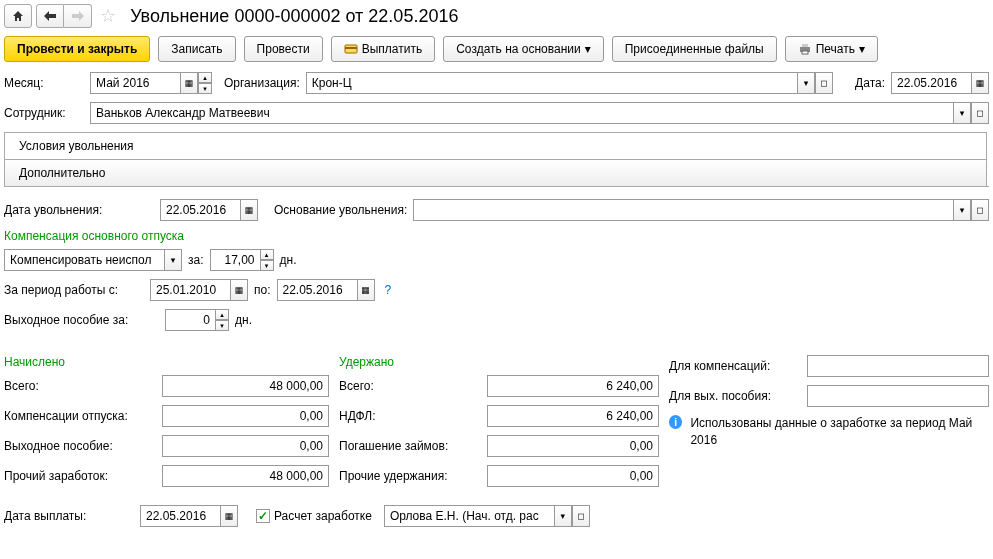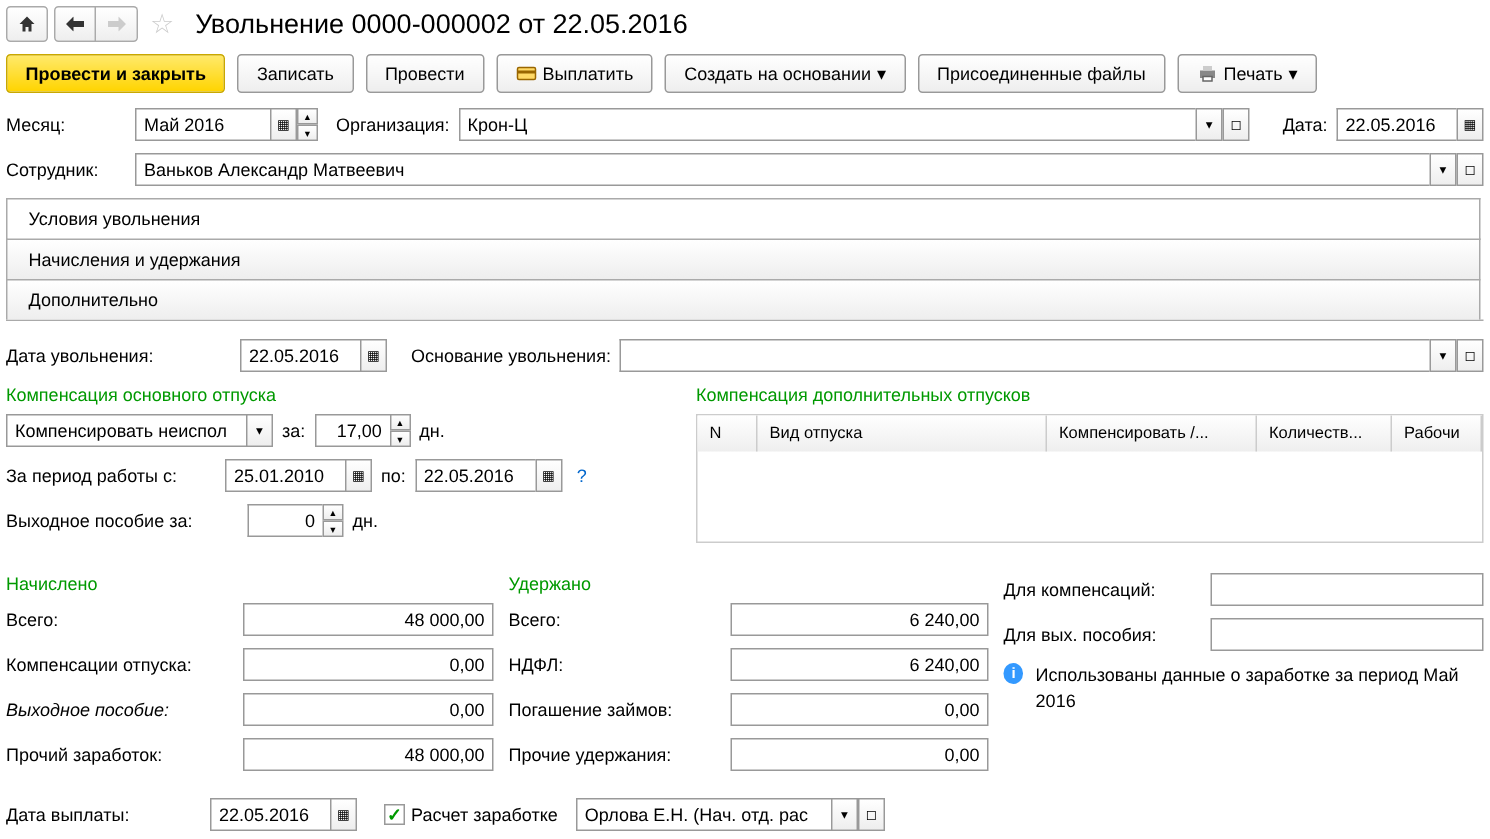--- a/index.html
+++ b/index.html
@@ -119,21 +119,20 @@
   <span class="label" style="width:80px;">Сотрудник:</span>
   <div class="input-combo" style="flex:1;">
     <input class="input" style="flex: 1 1 0%;" value="Ваньков Александр Матвеевич">
     <div class="combo-btn">▾</div>
     <div class="combo-btn">◻</div>
   </div>
 </div>
 
 <div class="tabs">
   <div class="tab active">Условия увольнения</div>
-  <div class="tab">Начисления и удержания</div>
   <div class="tab">Дополнительно</div>
 </div>
 
 <div class="row">
   <span class="label" style="width:150px;">Дата увольнения:</span>
   <div class="input-combo">
     <input class="input" style="width: 80px;" value="22.05.2016">
     <div class="combo-btn">▦</div>
   </div>
   <span class="label" style="margin-left:10px;">Основание увольнения:</span>
@@ -180,48 +179,35 @@
       <div class="input-combo">
         <input class="input" style="width: 50px; text-align: right;" value="0">
         <div class="spinner">
             <div>▴</div>
             <div>▾</div>
           </div>
       </div>
       <span class="label">дн.</span>
     </div>
   </div>
-  <div class="col-right">
-    <div class="section-title">Компенсация дополнительных отпусков</div>
-    <div class="table">
-      <div class="table-head">
-        <div class="th" style="width:40px;">N</div>
-        <div class="th" style="flex:1;">Вид отпуска</div>
-        <div class="th" style="width:140px;">Компенсировать /...</div>
-        <div class="th" style="width:90px;">Количеств...</div>
-        <div class="th" style="width:60px;">Рабочи</div>
-      </div>
-      <div style="height:60px;"></div>
-    </div>
-  </div>
 </div>
 
 <div class="summary">
   <div class="summary-col">
     <div class="section-title">Начислено</div>
     <div class="summary-row">
         <span class="label" style="width:140px;">Всего:</span>
         <input class="input" value="48 000,00" style="">
       </div>
     <div class="summary-row">
         <span class="label" style="width:140px;">Компенсации отпуска:</span>
         <input class="input" value="0,00" style="">
       </div>
     <div class="summary-row">
-        <span class="label" style="width:140px;font-style:italic;">Выходное пособие:</span>
+        <span class="label" style="width:140px;">Выходное пособие:</span>
         <input class="input" value="0,00" style="">
       </div>
     <div class="summary-row">
         <span class="label" style="width:140px;">Прочий заработок:</span>
         <input class="input" value="48 000,00" style="">
       </div>
   </div>
   <div class="summary-col">
     <div class="section-title">Удержано</div>
     <div class="summary-row">

